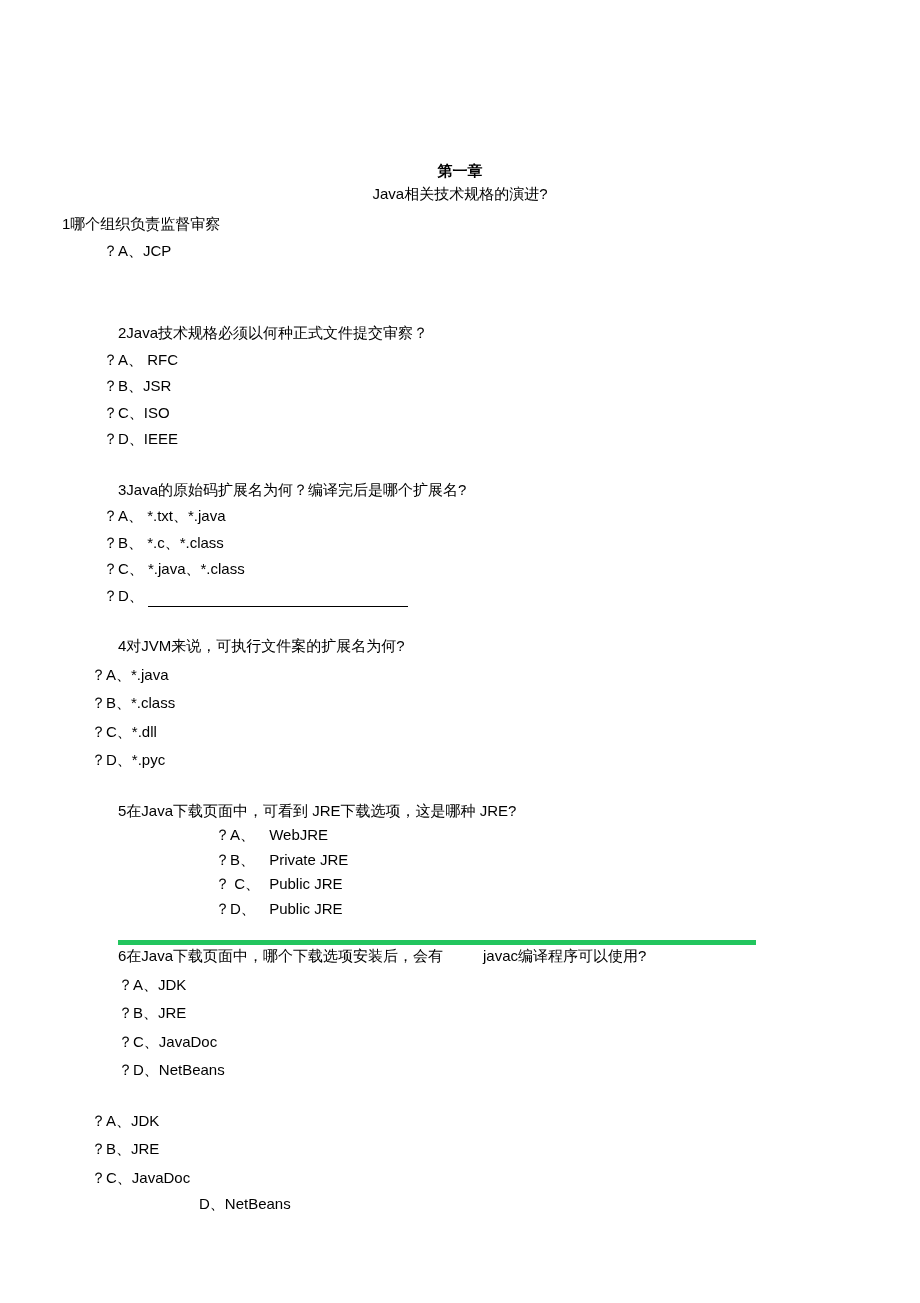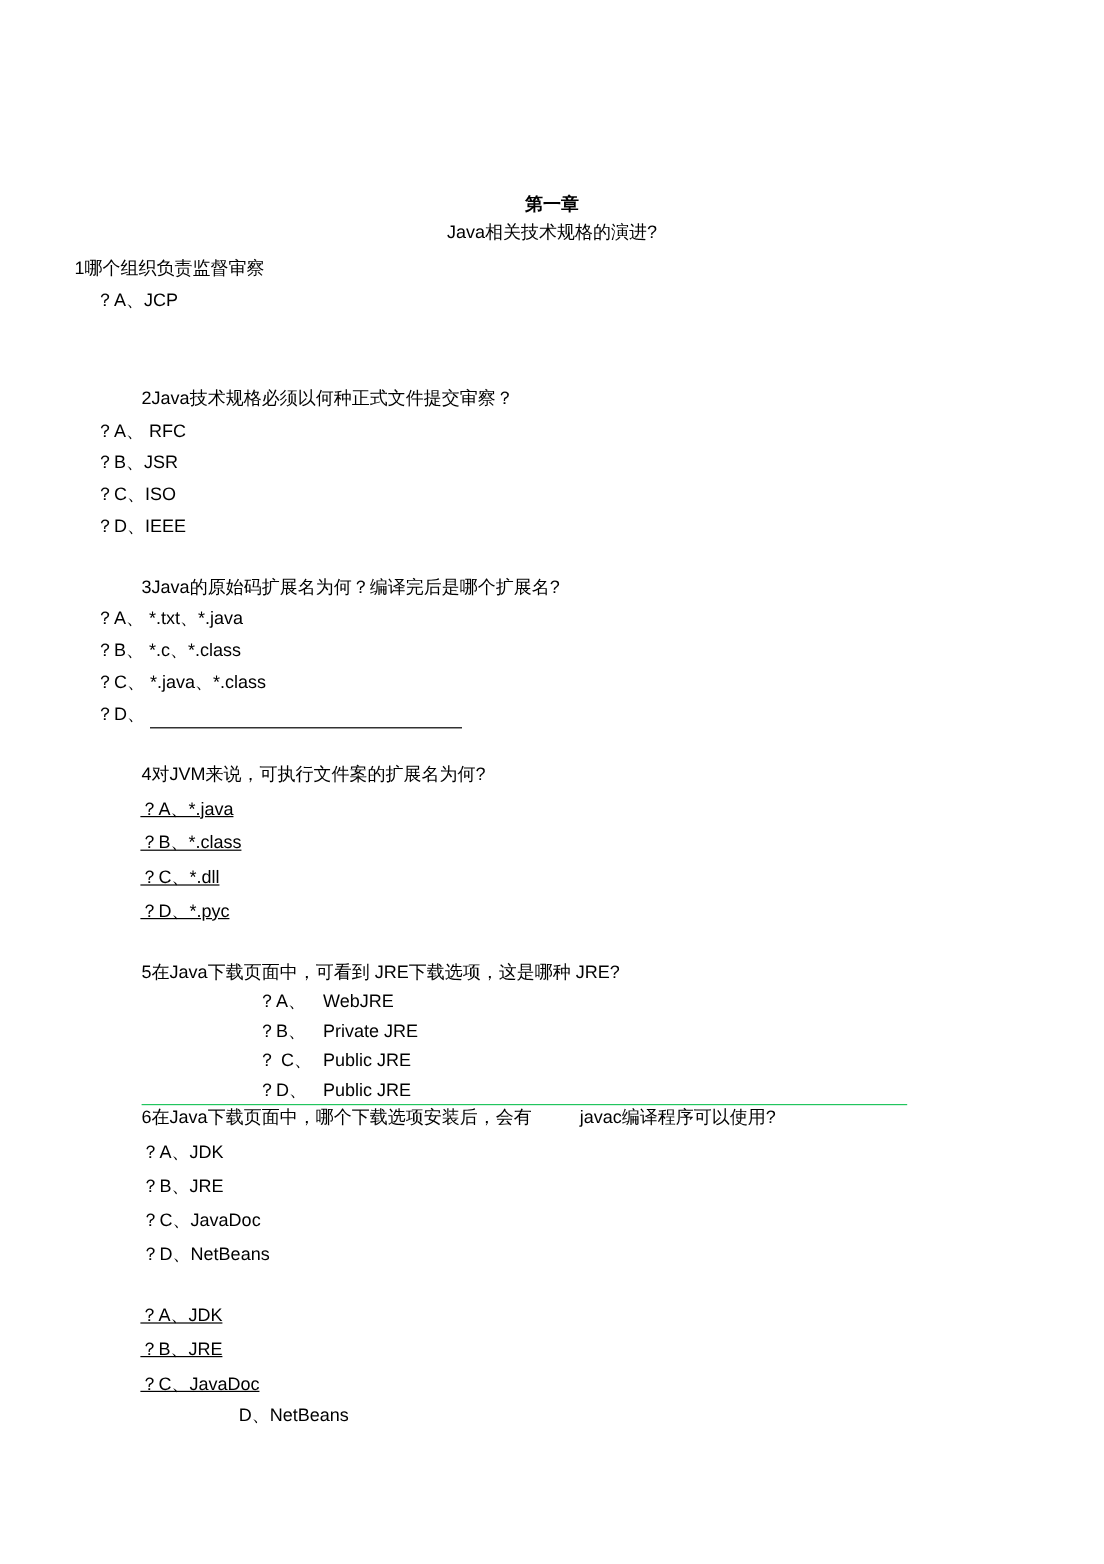--- a/index.html
+++ b/index.html
@@ -25,51 +25,51 @@
     .q-block {
       margin-bottom: 28px;
     }
     .q-text {
       margin-left: 62px;
     }
     .q-text-118 {
       margin-left: 118px;
     }
     .opt {
-      margin-left: 80px;
+      margin-left: 103px;
       margin-top: 4px;
     }
     .opt-118 {
       margin-left: 118px;
       margin-top: 6px;
     }
     .opt-165b {
-      margin-left: 117px;
+      margin-left: 91px;
       margin-top: 6px;
-      text-decoration: underline;
     }
     .opt-199 {
       margin-left: 199px;
       margin-top: 4px;
     }
     .q5-opts {
       margin-left: 215px;
     }
     .q5-opts .row {
       margin-top: 2px;
     }
     .q5-label {
       display: inline-block;
       width: 50px;
     }
     .q6 {
       margin-left: 118px;
-      border-top: 1px solid #22c55e;
+      border-top: 5px solid #22c55e;
       width: 638px;
       padding-top: 0;
+      margin-top: 20px;
     }
     .q6-text .gap {
       display: inline-block;
       width: 40px;
     }
     .q3d {
       border-bottom: 1px solid #000;
       display: inline-block;
       width: 260px;
       overflow: hidden;

